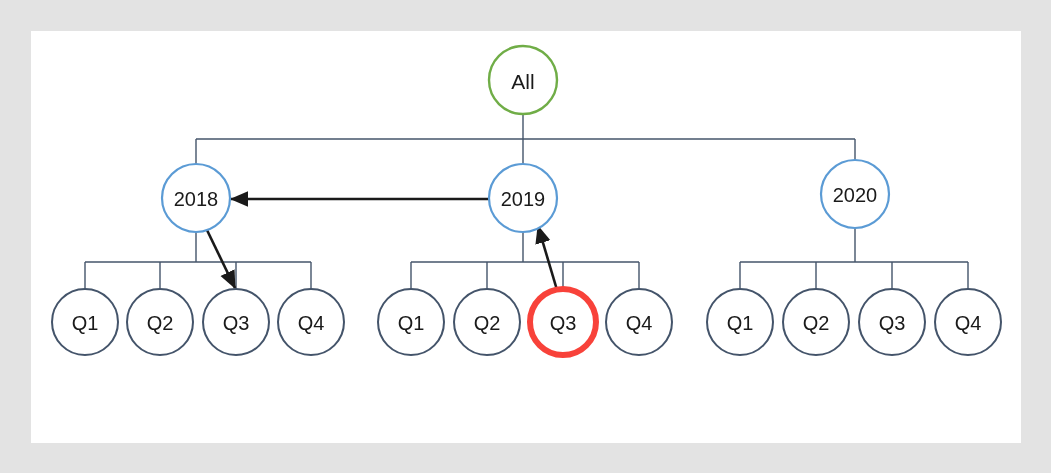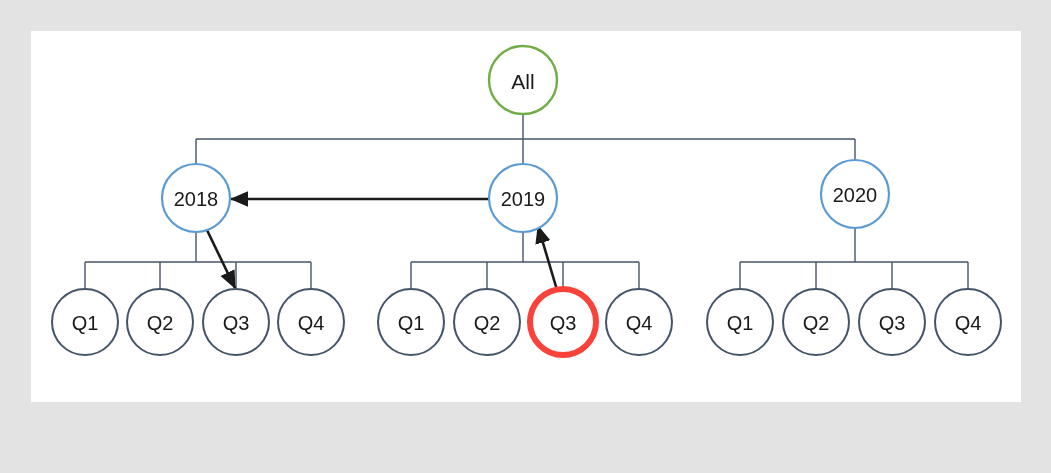--- a/index.html
+++ b/index.html
@@ -4,21 +4,21 @@
 <style>
   html, body {
     margin: 0;
     padding: 0;
     background: #e3e3e3;
     font-family: "Liberation Sans", sans-serif;
   }
   #stage {
     position: relative;
     width: 1051px;
-    height: 402px;
+    height: 473px;
     background: #e3e3e3;
     overflow: hidden;
   }
   #canvas {
     position: absolute;
     left: 31px;
     top: 31px;
     width: 990px;
     height: 412px;
     background: #ffffff;

